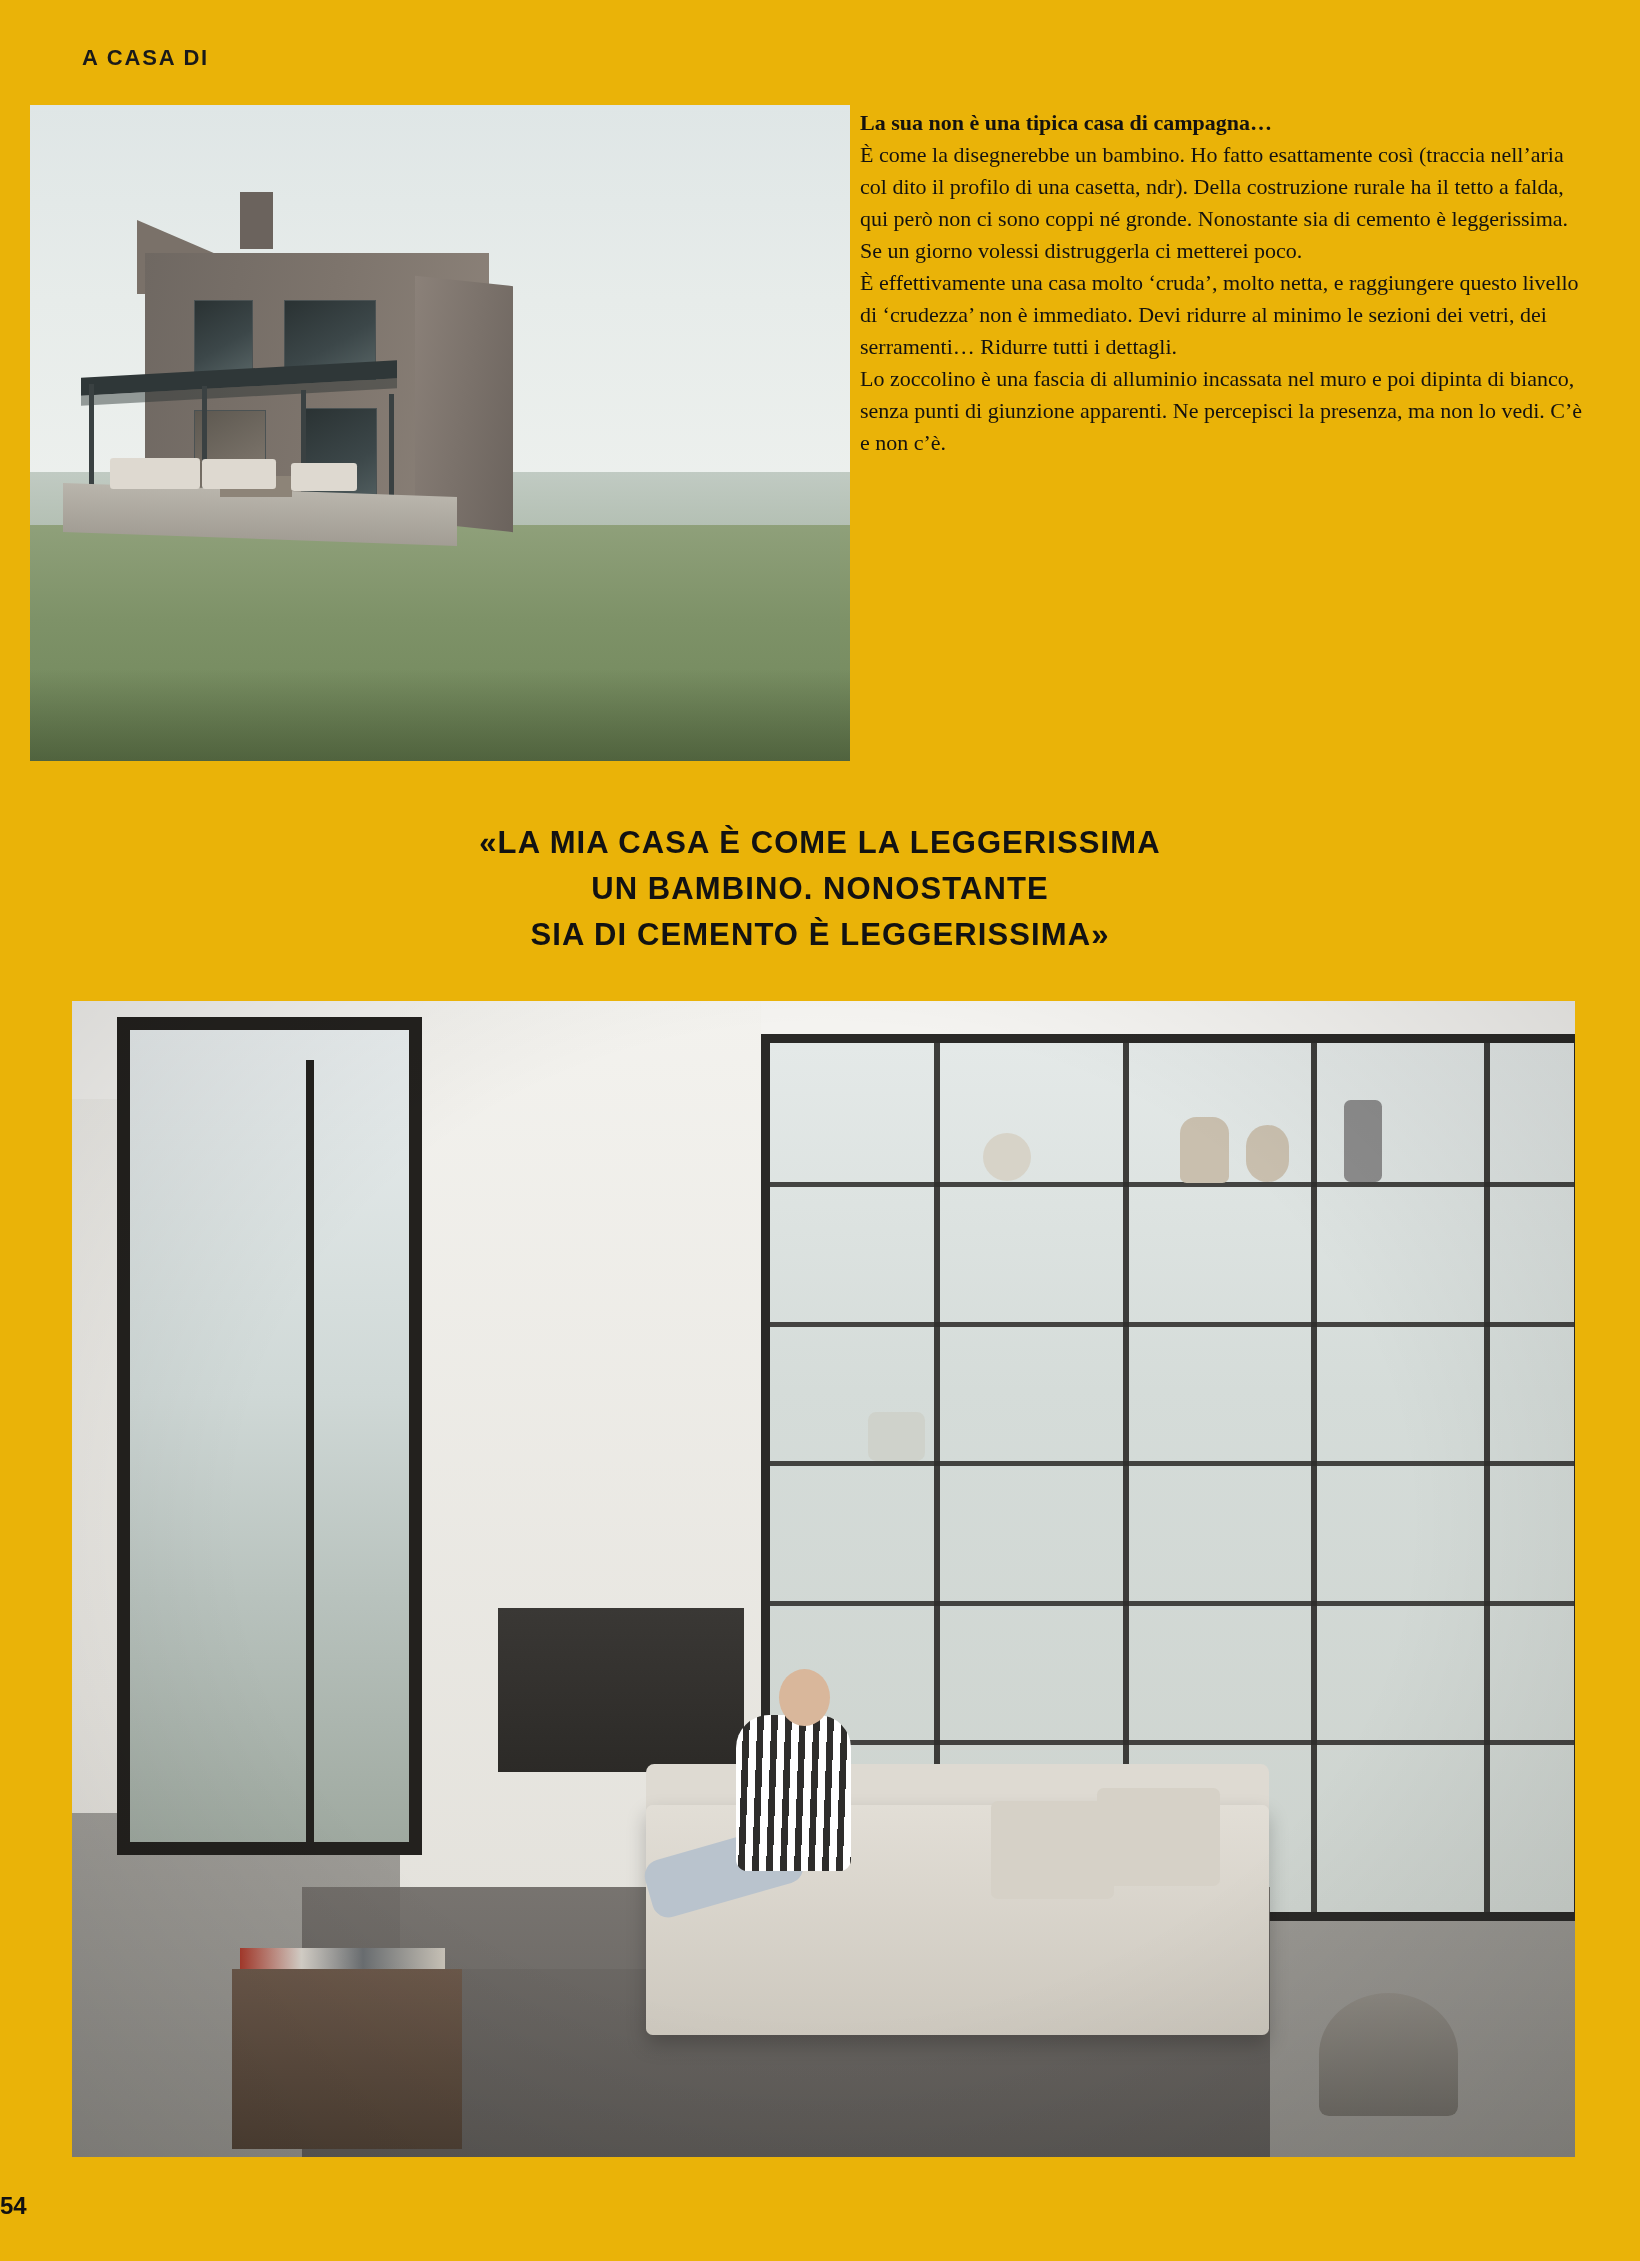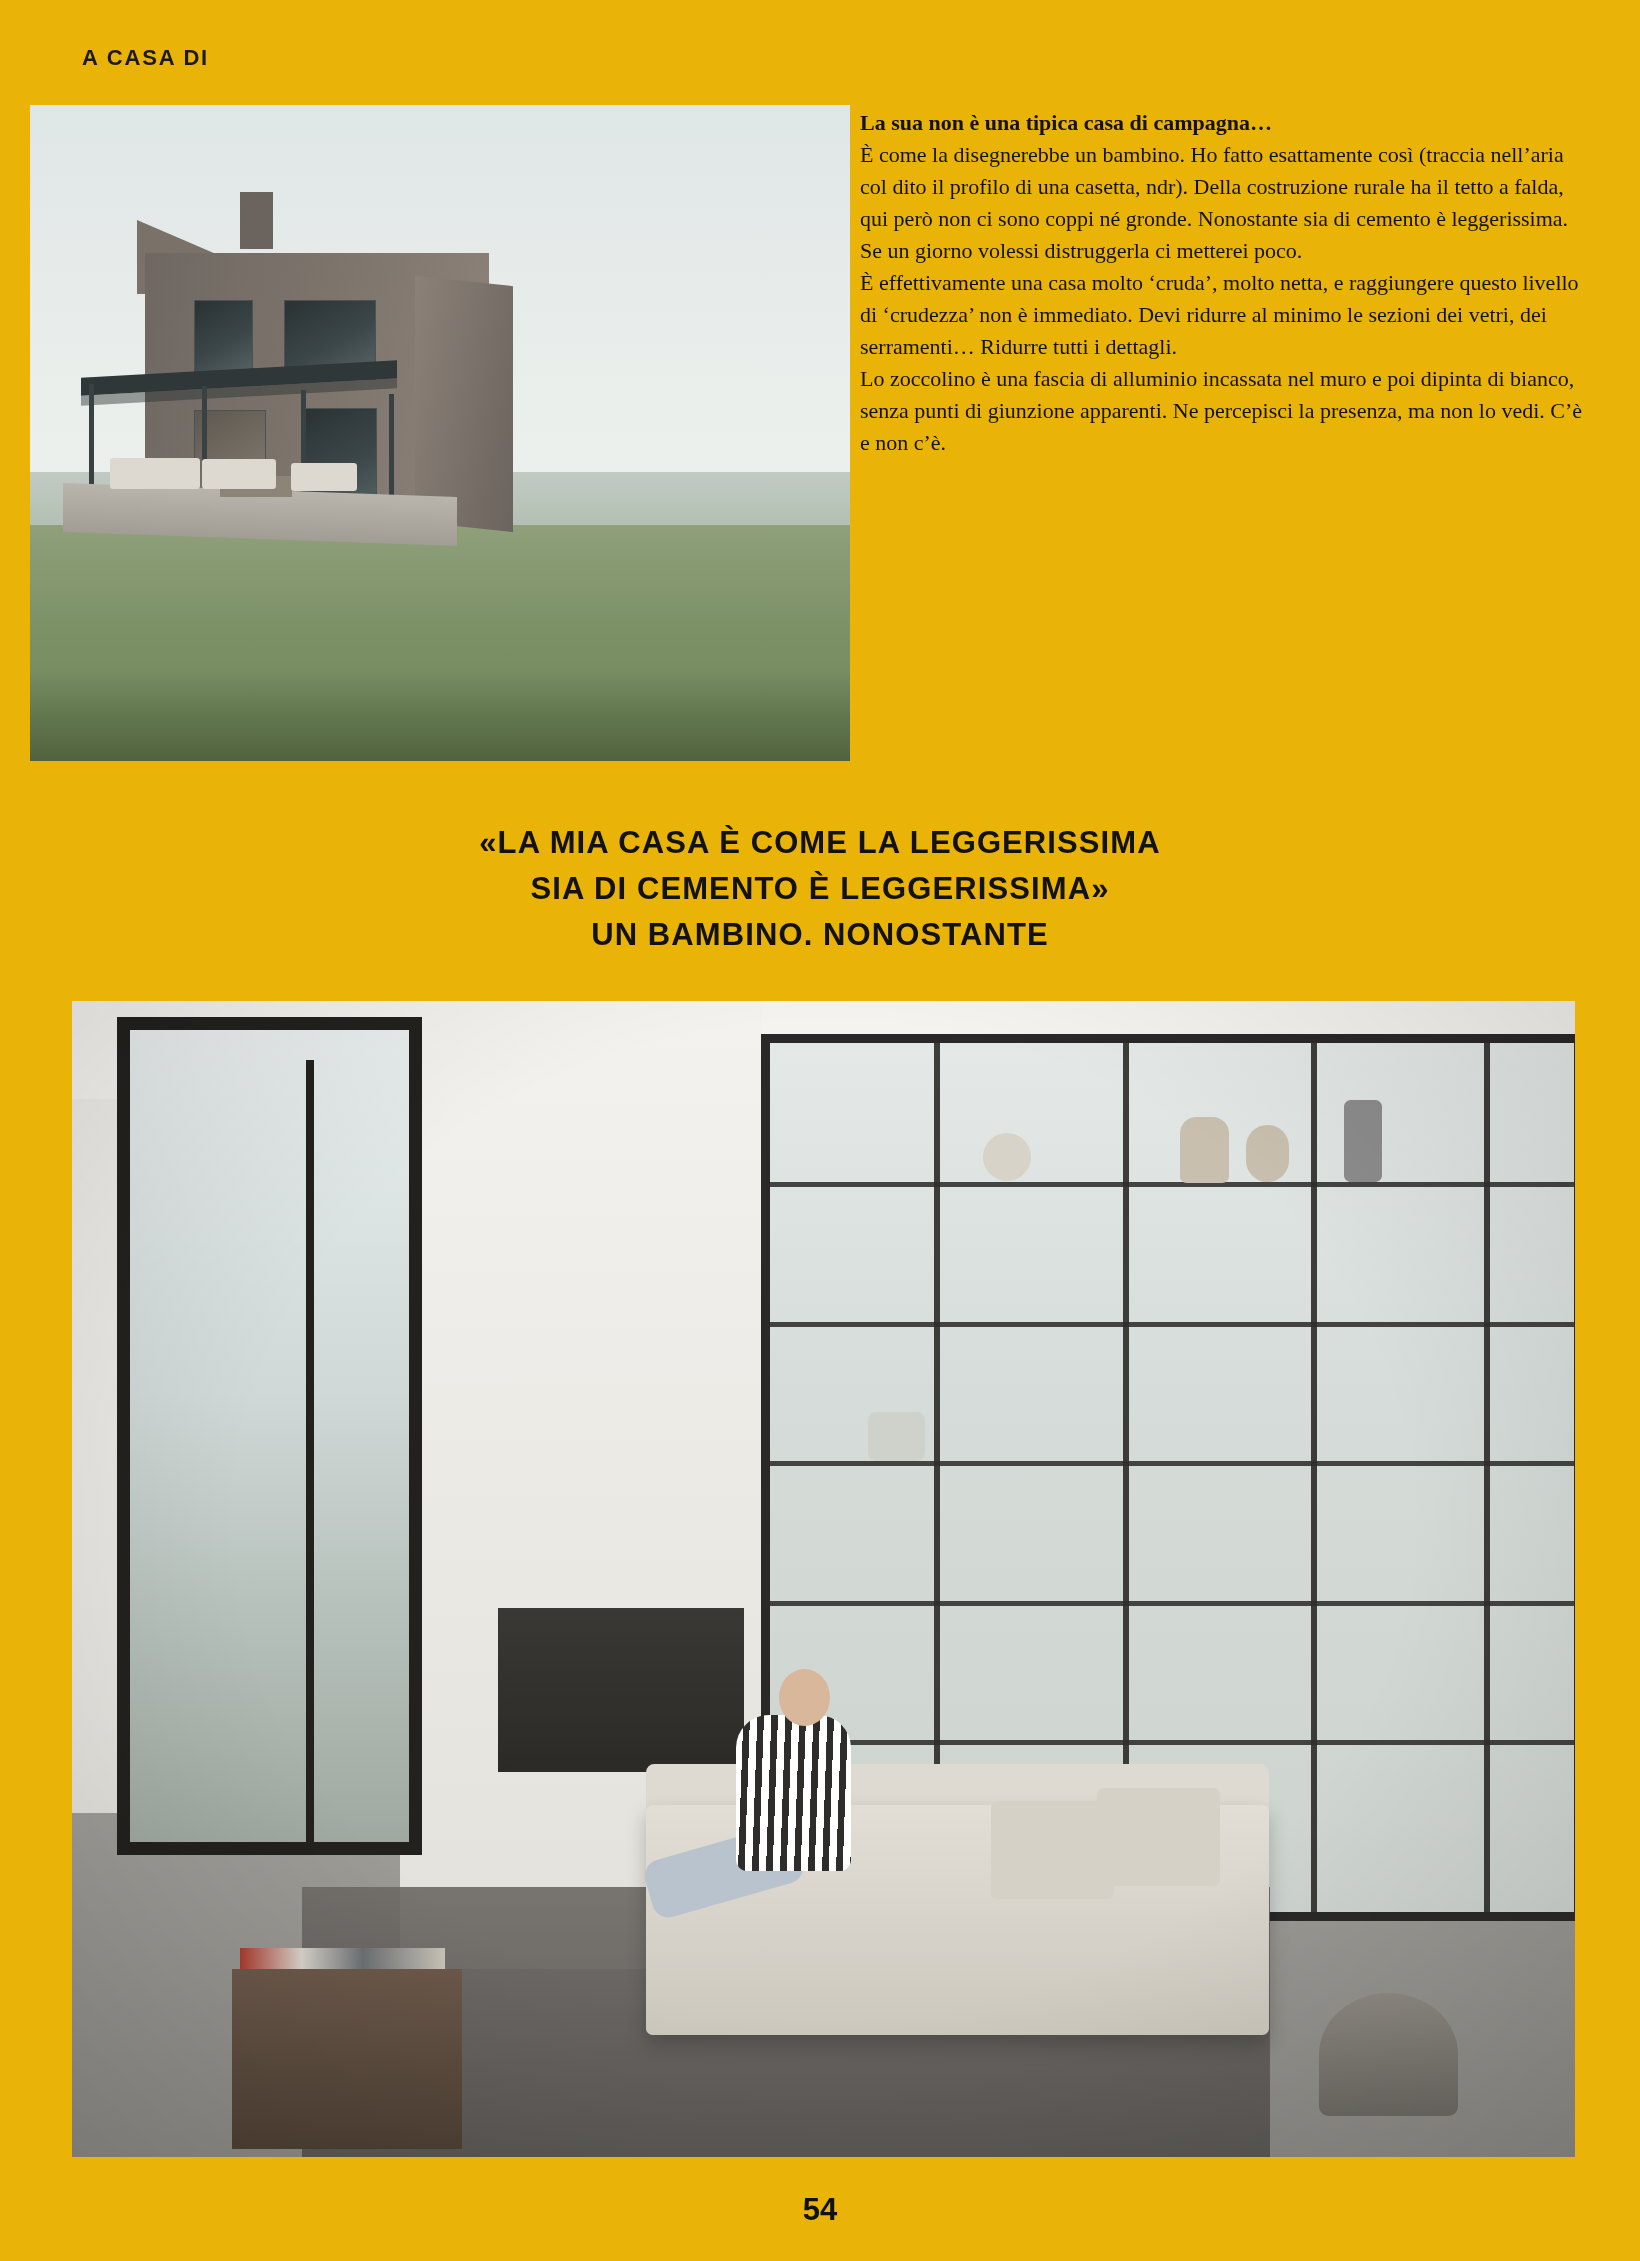--- a/index.html
+++ b/index.html
@@ -310,24 +310,23 @@
     position: absolute; inset: 0;
     background: radial-gradient(ellipse at 50% 45%, rgba(0,0,0,0) 55%, rgba(0,0,0,.13) 100%);
     pointer-events: none;
   }
 
   
   .folio {
     position: absolute;
     left: 0; right: 0;
     top: 2192px;
-    text-align: center;
     font-family: "Liberation Sans", sans-serif;
     font-weight: bold;
-    font-size: 31px;
+    font-size: 24px;
     color: #111;
   }
 </style>
 </head>
 <body>
 
 <div class="page">
 
   <div class="kicker">A CASA DI</div>
 
@@ -359,22 +358,22 @@
 
   <div class="article">
     <p class="q">La sua non è una tipica casa di campagna…</p>
     <p>È come la disegnerebbe un bambino. Ho fatto esattamente così (traccia nell’aria col dito il profilo di una casetta, ndr). Della costruzione rurale ha il tetto a falda, qui però non ci sono coppi né gronde. Nonostante sia di cemento è leggerissima. Se un giorno volessi distruggerla ci metterei poco.</p>
     <p>È effettivamente una casa molto ‘cruda’, molto netta, e raggiungere questo livello di ‘crudezza’ non è immediato. Devi ridurre al minimo le sezioni dei vetri, dei serramenti… Ridurre tutti i dettagli.</p>
     <p>Lo zoccolino è una fascia di alluminio incassata nel muro e poi dipinta di bianco, senza punti di giunzione apparenti. Ne percepisci la presenza, ma non lo vedi. C’è e non c’è.</p>
   </div>
 
   <div class="pullquote">
     <div>«LA MIA CASA È COME LA LEGGERISSIMA</div>
+    <div>UN BAMBINO. NONOSTANTE</div>
     <div>SIA DI CEMENTO È LEGGERISSIMA»</div>
-    <div>UN BAMBINO. NONOSTANTE</div>
   </div>
 
   <div class="photo-bottom">
     <div class="interior-wall"></div>
     <div class="ceiling"></div>
     <div class="floor"></div>
 
     <div class="glass-wall">
       <div class="shelf-grid-h" style="top:139px"></div>
       <div class="shelf-grid-h" style="top:279px"></div>

